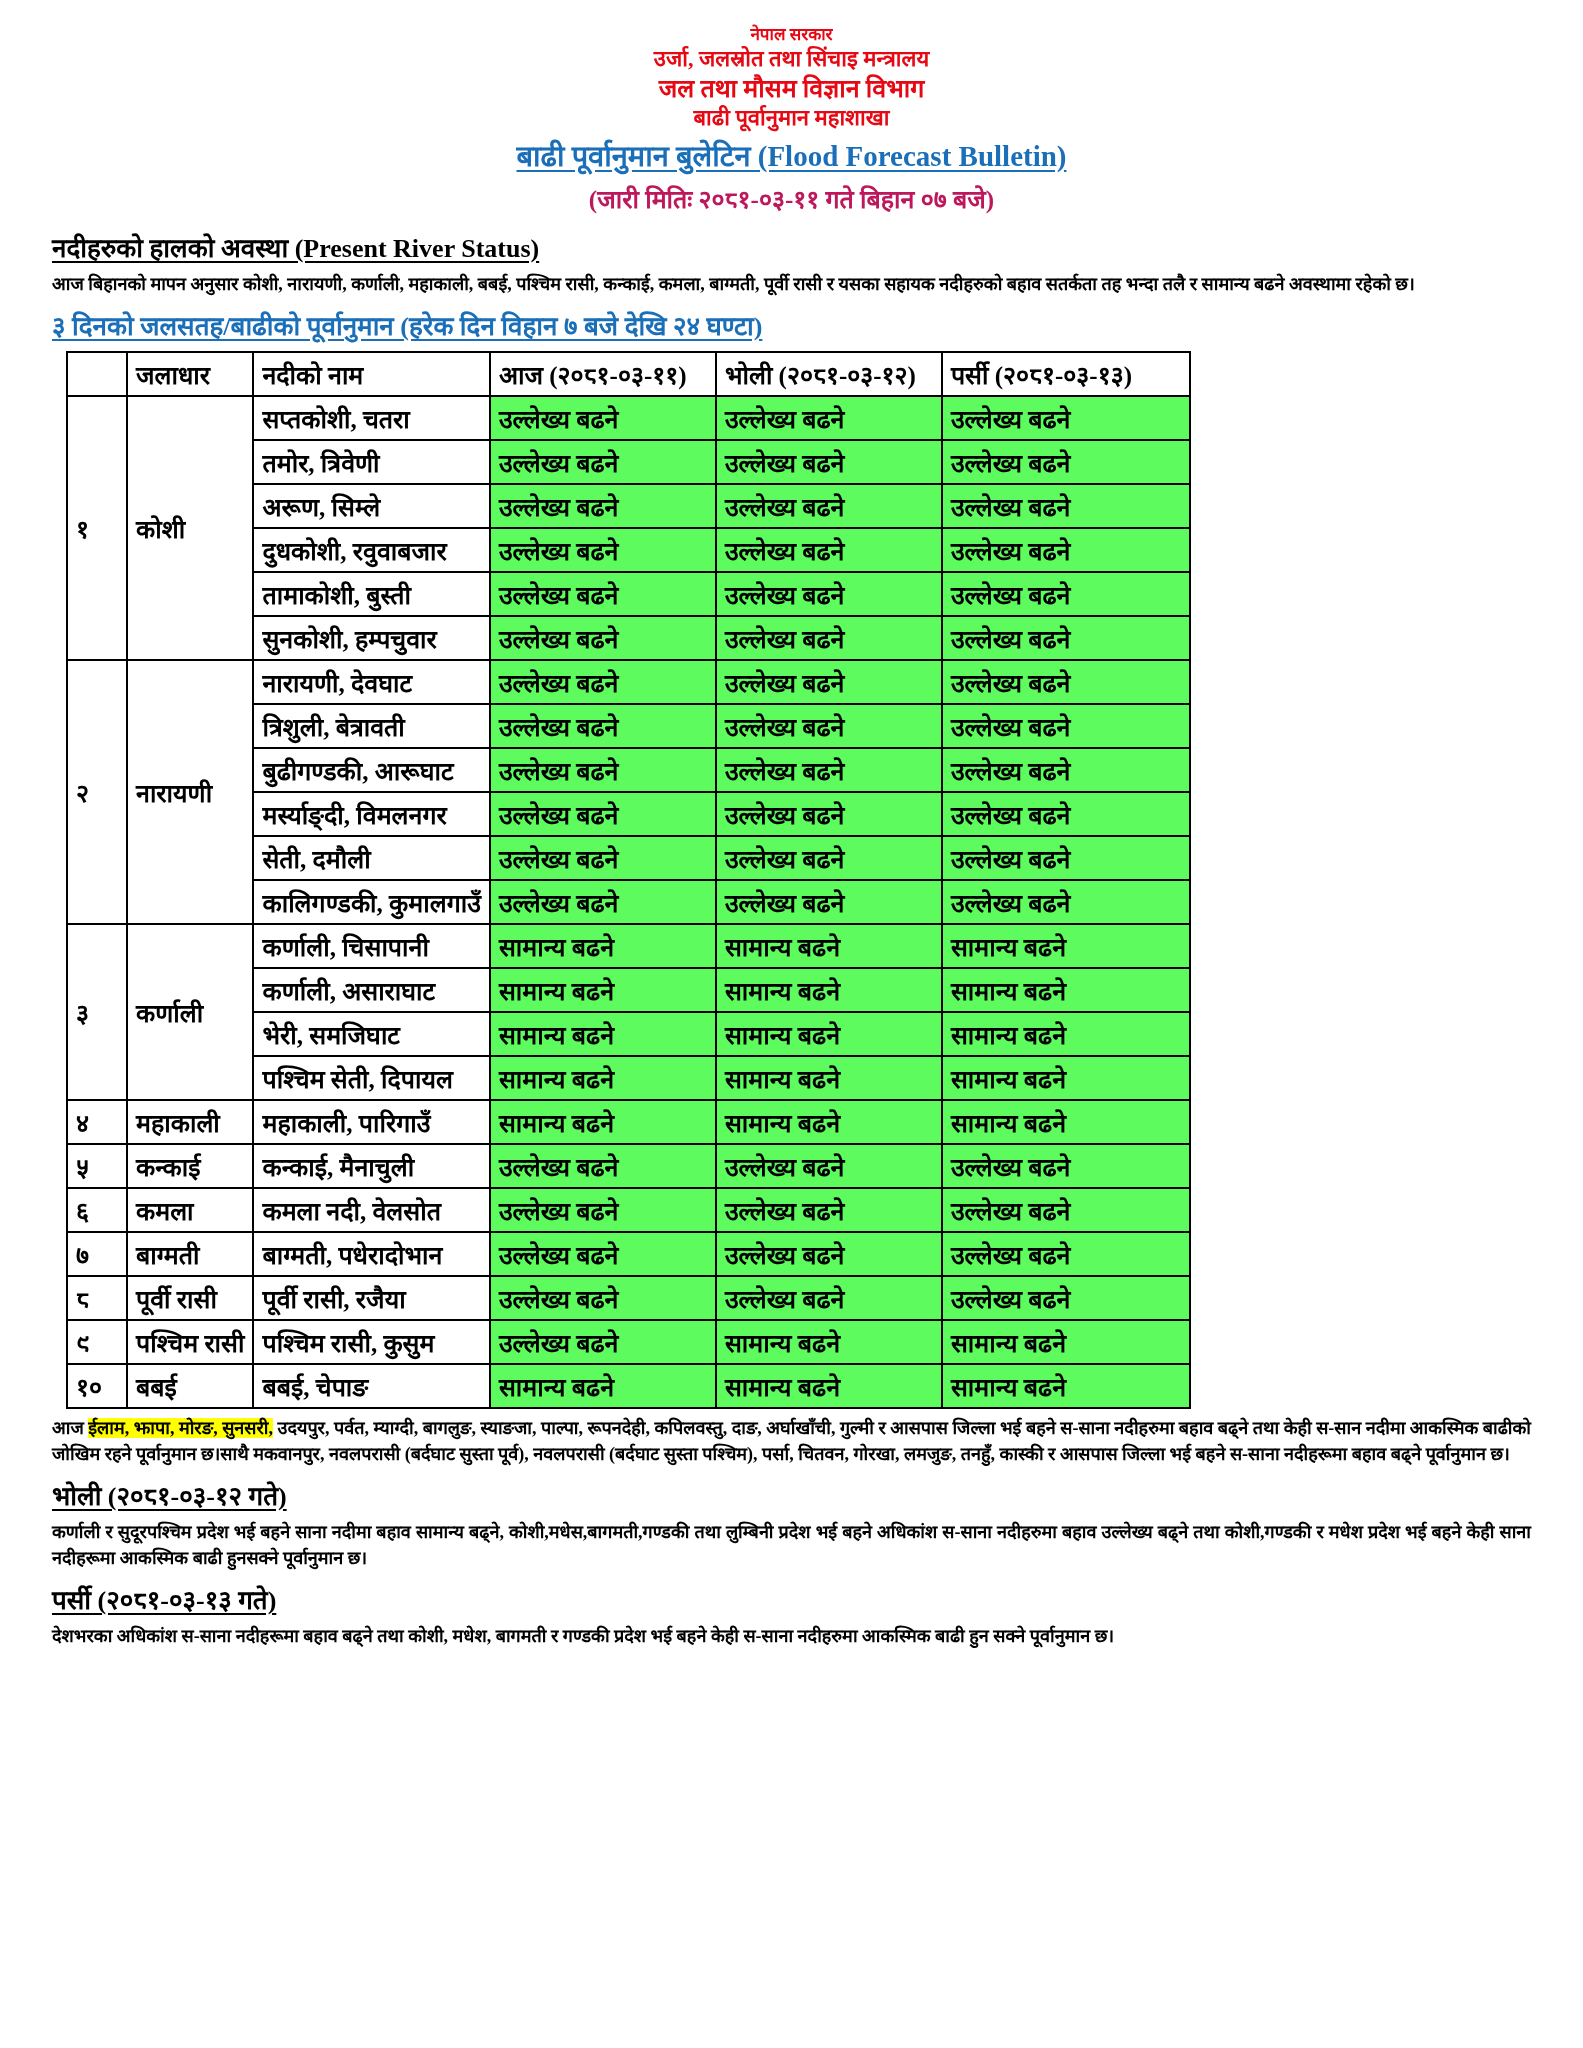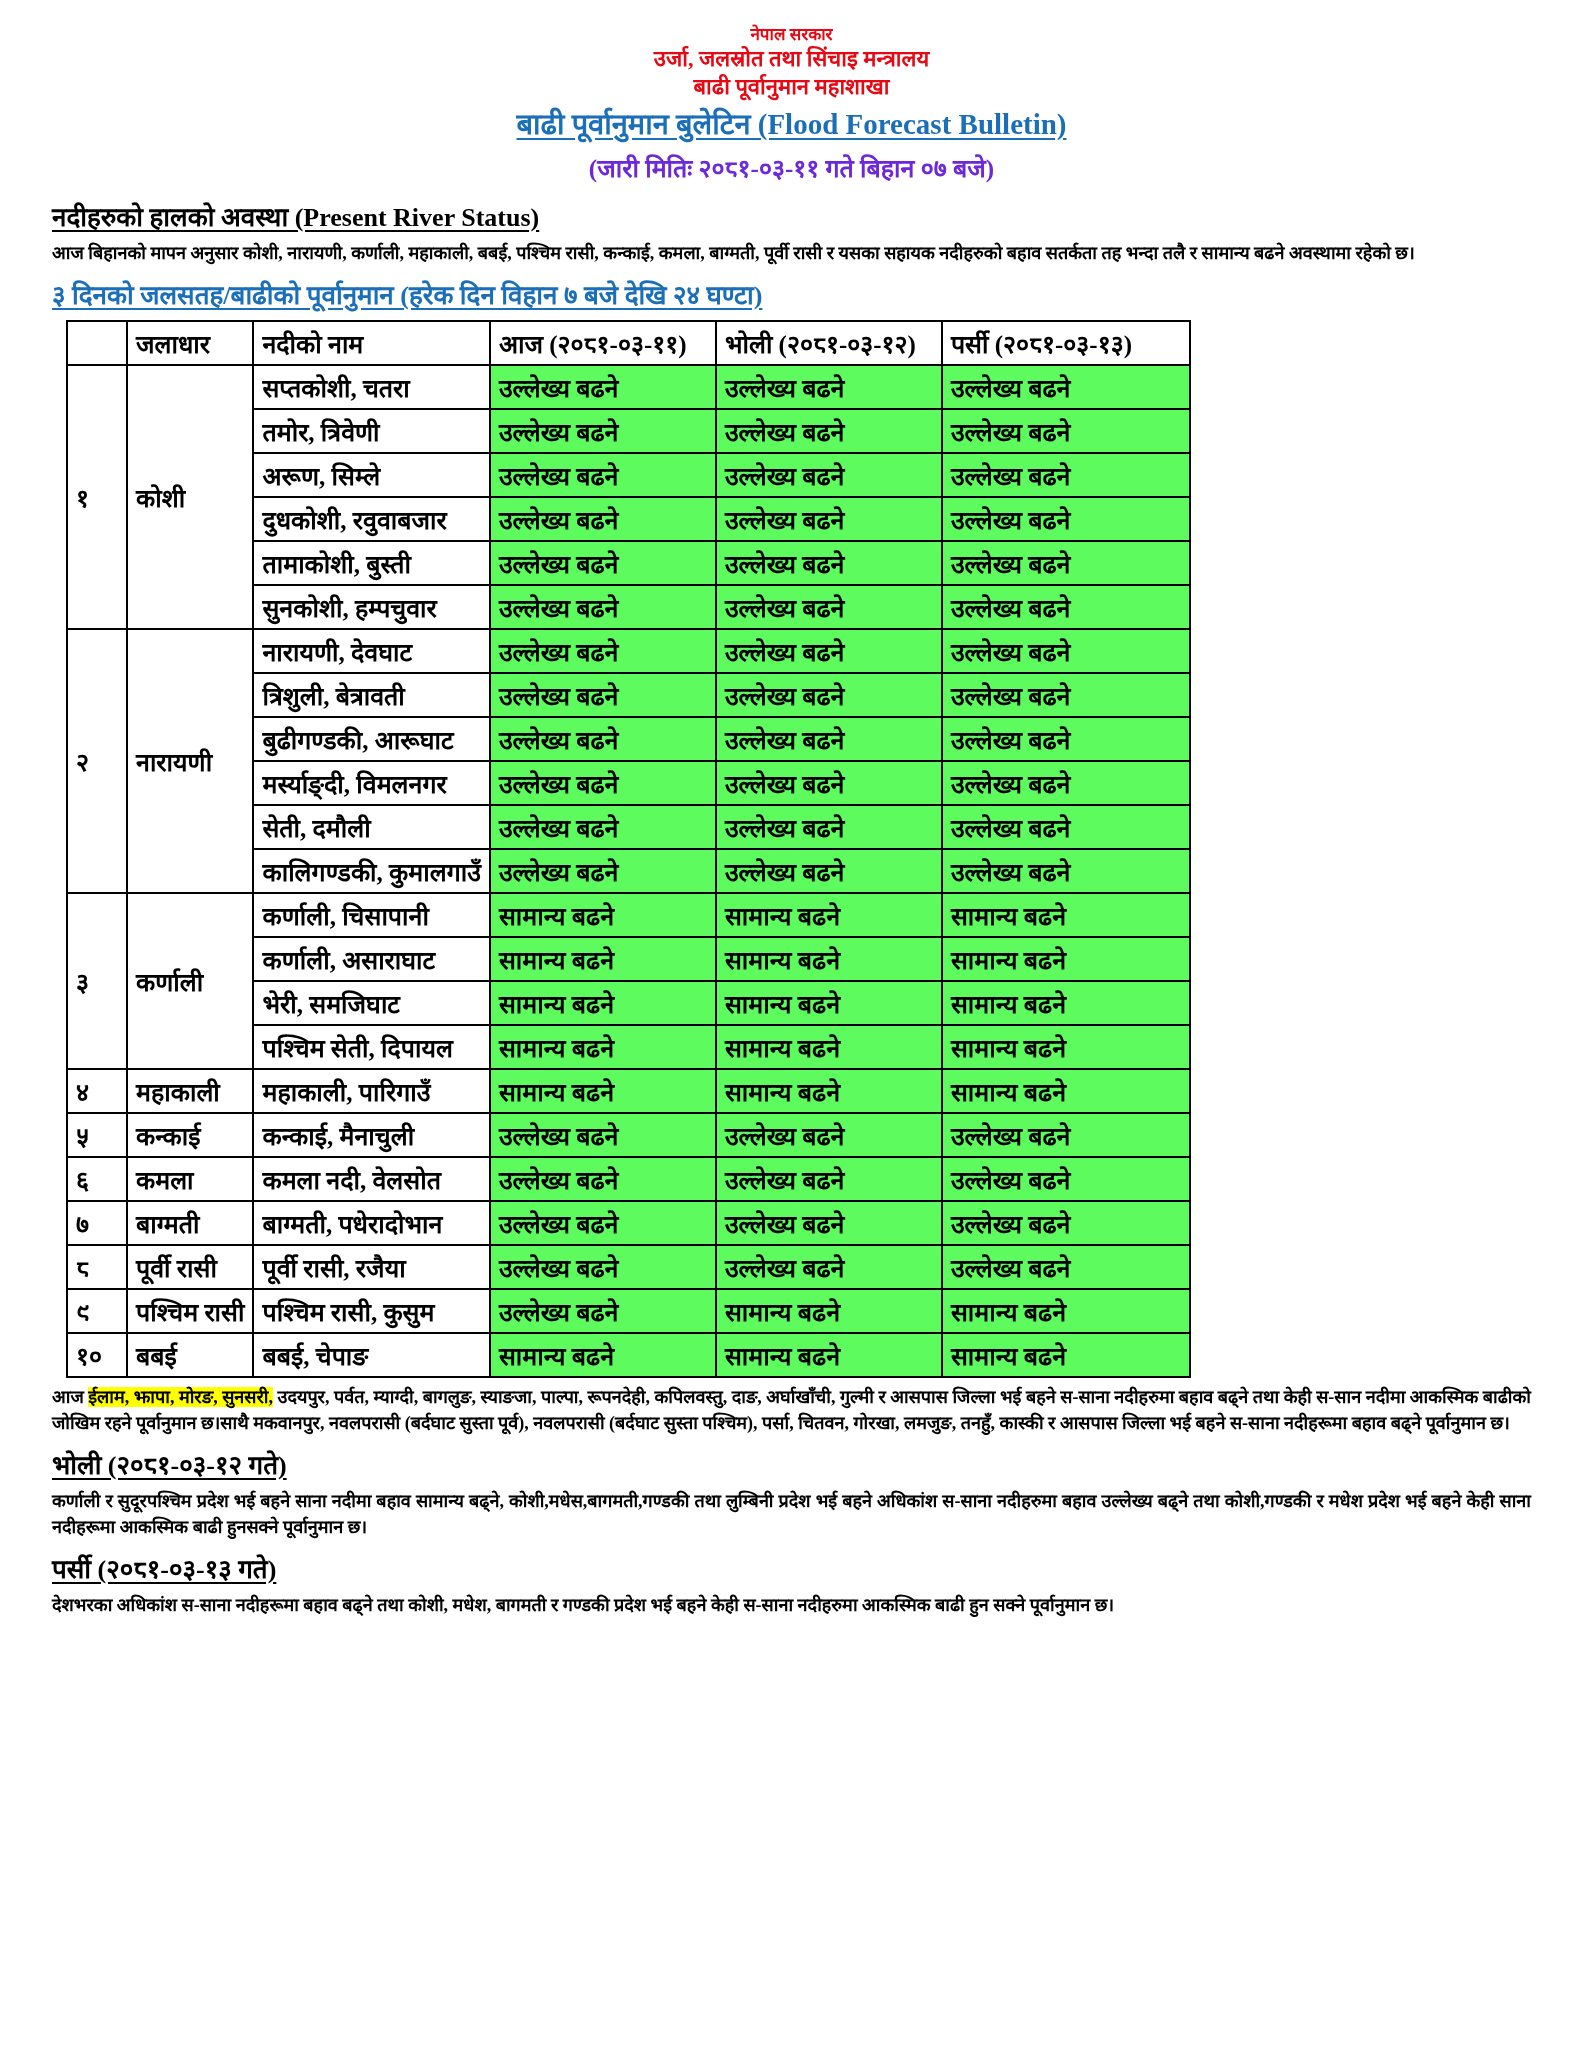--- a/index.html
+++ b/index.html
@@ -12,21 +12,21 @@
   
   .gov-header{text-align:center;line-height:1.25;}
   .red1{color:#e60813;font-size:17px;}
   .red2{color:#e60813;font-size:22px;}
   .red3{color:#e60813;font-size:25px;}
   .red4{color:#e60813;font-size:22px;}
   .doc-title{
     color:#1b6fb8;font-size:29px;margin-top:6px;
     text-decoration:underline;text-underline-offset:4px;
   }
-  .issued{font-size:25px;margin-top:10px;color:#6d28d9;}
+  .issued{font-size:25px;margin-top:10px;color:#be185d;}
   
   .black-heading{
     font-size:26px;margin-top:14px;
     text-decoration:underline;text-underline-offset:4px;
   }
   .para{
     font-size:18px;line-height:1.45;text-align:justify;margin-top:6px;
   }
   .blue-heading{
     color:#1b6fb8;font-size:26px;margin-top:10px;display:inline-block;
@@ -61,20 +61,21 @@
   }
 </style>
 </head>
 <body>
 
 <div class="page">
 
   <div class="gov-header">
     <div class="red1">नेपाल सरकार</div>
     <div class="red2">उर्जा, जलस्रोत तथा सिंचाइ मन्त्रालय</div>
+    <div class="red3">जल तथा मौसम विज्ञान विभाग</div>
     <div class="red4">बाढी पूर्वानुमान महाशाखा</div>
     <div class="doc-title">बाढी पूर्वानुमान बुलेटिन (Flood  Forecast  Bulletin)</div>
     <div class="issued">(जारी मितिः २०८१-०३-११ गते बिहान ०७ बजे)</div>
   </div>
 
   <div class="black-heading">नदीहरुको हालको अवस्था (Present  River  Status)</div>
   <div class="para">आज बिहानको मापन अनुसार कोशी, नारायणी, कर्णाली, महाकाली, बबई, पश्चिम रासी, कन्काई, कमला, बाग्मती, पूर्वी रासी र यसका सहायक नदीहरुको बहाव सतर्कता तह भन्दा तलै र सामान्य बढने अवस्थामा रहेको छ।</div>
 
   <div>
     <span class="blue-heading">३ दिनको जलसतह/बाढीको पूर्वानुमान  (हरेक दिन विहान ७ बजे देखि २४ घण्टा)</span>

